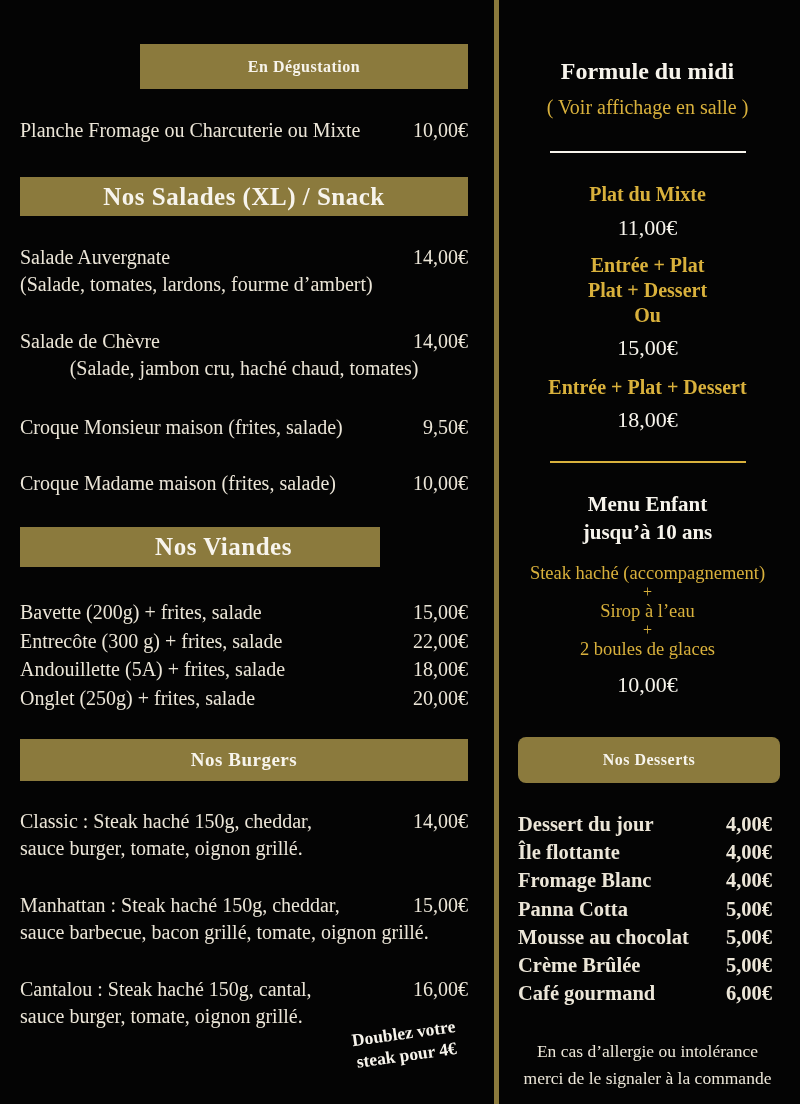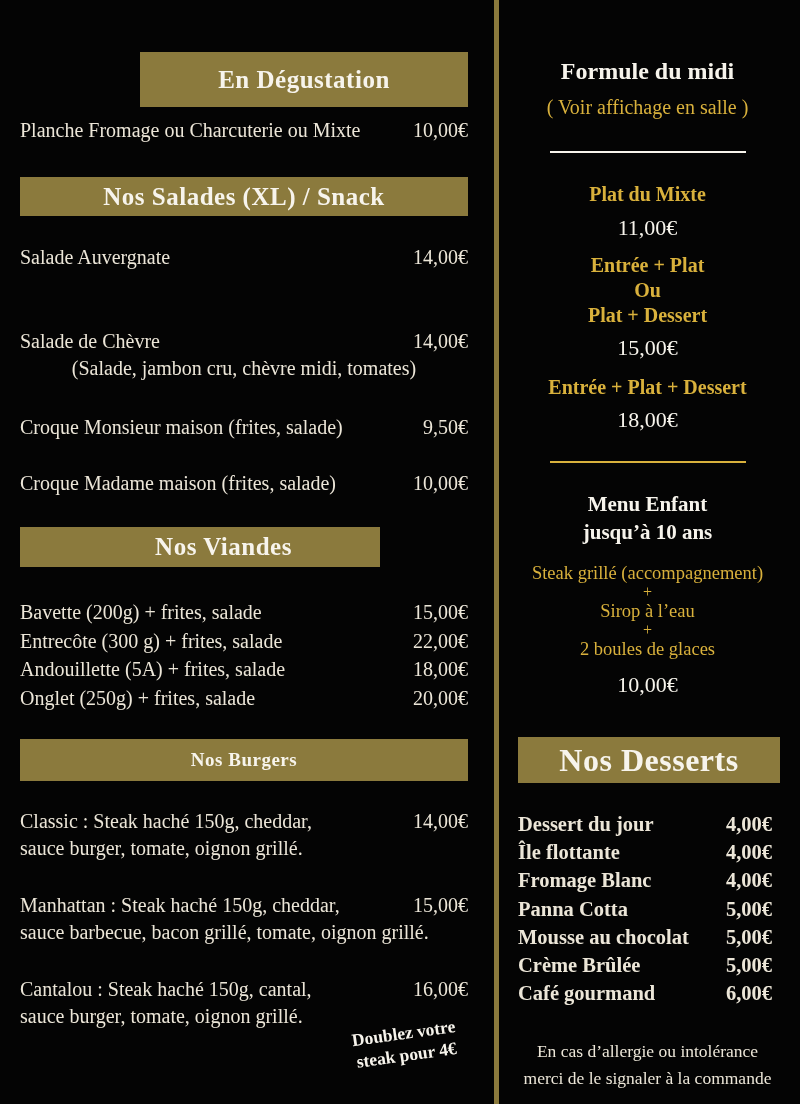--- a/index.html
+++ b/index.html
@@ -19,25 +19,25 @@
   }
   .vdivider{position:absolute;left:494px;top:0;width:5px;height:1104px;background:var(--banner);}
   .col-left{position:absolute;left:20px;top:0;width:448px;}
   .col-right{position:absolute;left:510px;top:0;width:275px;text-align:center;}
   .banner{
     position:absolute;background:var(--banner);color:var(--white);
     font-weight:bold;text-align:center;
     display:flex;align-items:center;justify-content:center;
     letter-spacing:.5px;
   }
-  .banner-degustation{top:52px;left:120px;width:328px;height:55px;font-size:25px;}
+  .banner-degustation{top:44px;left:120px;width:328px;height:45px;font-size:16px;}
   .banner-salades{top:177px;left:0;width:448px;height:39px;font-size:25px;}
   .banner-viandes{top:527px;left:0;width:360px;height:40px;font-size:25px;padding-left:47px;}
   .banner-burgers{top:739px;left:0;width:448px;height:42px;font-size:19px;}
-  .banner-desserts{top:737px;left:8px;width:262px;height:46px;font-size:32px;}
+  .banner-desserts{top:737px;left:8px;width:262px;height:46px;font-size:16px;border-radius:8px;}
   .row{display:flex;justify-content:space-between;align-items:baseline;white-space:nowrap;}
   .item-name{white-space:nowrap;}
   .item-price{white-space:nowrap;margin-left:8px;}
   .fs20{font-size:20px;}
   .desc{font-size:20px;white-space:nowrap;line-height:30px;}
   .abs{position:absolute;left:0;width:448px;}
   .planche{top:119px;}
   .salade1{top:246px;}
   .salade2{top:330px;text-align:center;}
   .croque1{top:416px;}
@@ -96,28 +96,29 @@
 
   <div class="banner banner-salades">
     <span>Nos Salades (XL) / Snack</span>
   </div>
 
   <div class="abs salade1">
     <div class="row fs20">
       <span class="item-name">Salade Auvergnate</span>
       <span class="item-price">14,00€</span>
     </div>
+    <div class="desc">(Salade, tomates, lardons, fourme d’ambert)</div>
   </div>
 
   <div class="abs salade2">
     <div class="row fs20">
       <span class="item-name">Salade de Chèvre</span>
       <span class="item-price">14,00€</span>
     </div>
-    <div class="desc">(Salade, jambon cru, chèvre midi, tomates)</div>
+    <div class="desc">(Salade, jambon cru, haché chaud, tomates)</div>
   </div>
 
   <div class="abs croque1 row fs20">
     <span class="item-name">Croque Monsieur maison (frites, salade)</span>
     <span class="item-price">9,50€</span>
   </div>
 
   <div class="abs croque2 row fs20">
     <span class="item-name">Croque Madame maison (frites, salade)</span>
     <span class="item-price">10,00€</span>
@@ -185,37 +186,37 @@
 
   <div class="r-abs formule-title">Formule du midi</div>
   <div class="r-abs formule-sub">( Voir affichage en salle )</div>
   <div class="hr hr-white"></div>
 
   <div class="r-abs gold-bold offer1-label">Plat du Mixte</div>
   <div class="r-abs price-big offer1-price">11,00€</div>
 
   <div class="r-abs gold-bold offer2-label">
     <div>Entrée + Plat</div>
+    <div>Plat + Dessert</div>
     <div>Ou</div>
-    <div>Plat + Dessert</div>
   </div>
   <div class="r-abs price-big offer2-price">15,00€</div>
 
   <div class="r-abs gold-bold offer3-label">Entrée + Plat + Dessert</div>
   <div class="r-abs price-big offer3-price">18,00€</div>
 
   <div class="hr hr-gold"></div>
 
   <div class="r-abs enfant-title">
     <div>Menu Enfant</div>
     <div>jusqu’à 10 ans</div>
   </div>
 
   <div class="r-abs enfant-comp">
-    <div class="comp">Steak grillé (accompagnement)</div>
+    <div class="comp">Steak haché (accompagnement)</div>
     <div class="plus">+</div>
     <div class="comp">Sirop à l’eau</div>
     <div class="plus">+</div>
     <div class="comp">2 boules de glaces</div>
   </div>
 
   <div class="r-abs price-big enfant-price">10,00€</div>
 
   <div class="banner banner-desserts">
     <span>Nos Desserts</span>

